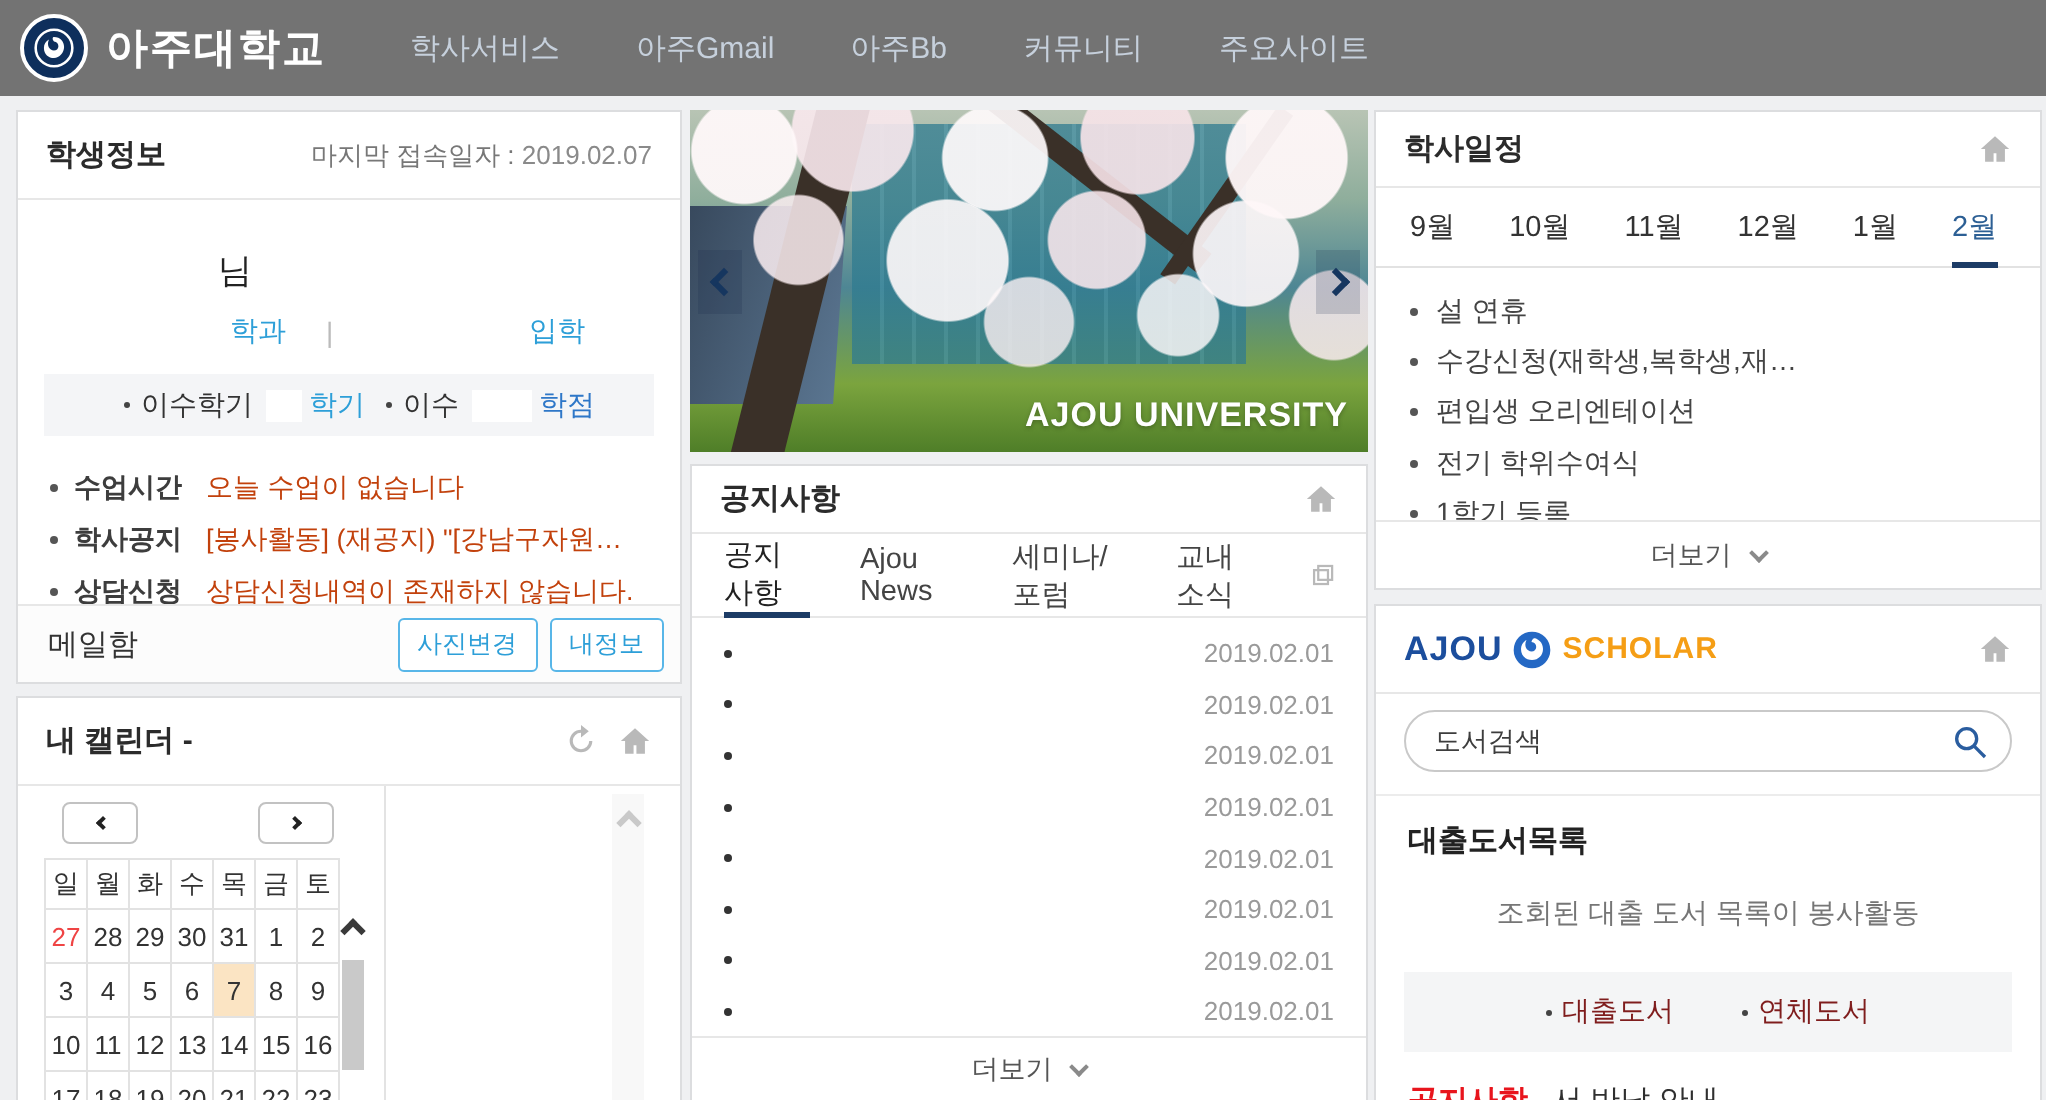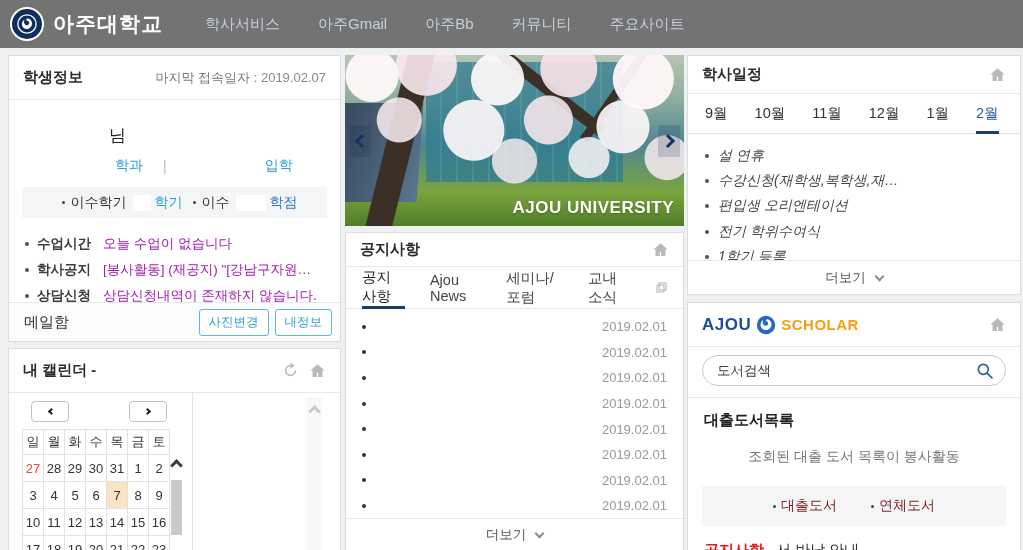--- a/index.html
+++ b/index.html
@@ -38,21 +38,21 @@
   .info-bar { margin:12px 13px 0 13px; background:#f4f5f7; height:31px; display:flex; align-items:center; justify-content:center; font-size:14px; color:#333; }
   .info-bar .dot { width:3px; height:3px; border-radius:50%; background:#444; margin:0 6px 0 10px; }
   .unit-semester { color:#2d9fd8; margin-left:4px; }
   .unit-credits { color:#2e77c8; margin-left:4px; }
   .blank { display:inline-block; width:18px; height:16px; background:#fff; margin-left:6px; }
   .blank.w { width:30px; }
   .s-list { margin:13px 16px 0 16px; }
   .s-item { display:flex; align-items:center; height:26px; font-size:13.5px; white-space:nowrap; overflow:hidden; }
   .s-item .dot { width:4px; height:4px; border-radius:50%; background:#555; margin-right:8px; flex:none; }
   .s-item .lb { color:#3d3d3d; font-weight:bold; margin-right:12px; flex:none; }
-  .s-item .vl { color:#a21caf; overflow:hidden; text-overflow:ellipsis; }
+  .s-item .vl { color:#c2410c; overflow:hidden; text-overflow:ellipsis; }
   .mail-row { position:absolute; left:0; right:0; bottom:0; height:39px; border-top:1px solid #e7e7e7; background:#fcfcfc; display:flex; align-items:center; padding:0 8px 0 15px; }
   .mail-label { font-size:15px; color:#333; flex:1; cursor:pointer; }
   .btn { font-size:12.5px; color:#2d9fd8; background:#fff; border:1px solid #58b6e8; border-radius:3px; padding:4px 9px; cursor:pointer; font-family:inherit; }
   .annot { border:4px solid #e8151d; padding:2px 3px; margin-right:5px; display:inline-flex; }
   .mail-row .btn + .btn { margin-left:6px; }
 
   
   #calendar { left:8px; top:348px; width:333px; height:260px; }
   .cal-body { position:relative; height:220px; }
   .cal-left { position:absolute; left:0; top:0; width:184px; height:100%; border-right:1px solid #e3e3e3; }
@@ -116,21 +116,21 @@
   .n-item .date { font-size:13px; color:#9a9a9a; }
   .more-row { position:absolute; left:0; right:0; bottom:0; height:33px; border-top:1px solid #e7e7e7; display:flex; align-items:center; justify-content:center; gap:10px; cursor:pointer; background:#fff; }
   .more-row span.txt { font-size:13.5px; color:#555; }
 
   
   #schedule { left:687px; top:55px; width:334px; height:240px; }
   #schedule .p-head { height:38px; }
   .m-tabs { display:flex; align-items:center; gap:27px; padding:0 17px; height:40px; border-bottom:1px solid #e2e2e2; }
   .m-tab { font-size:14.5px; color:#333; cursor:pointer; height:100%; display:flex; align-items:center; }
   .m-tab.active { color:#2c5f94; border-bottom:3px solid #1d3c66; margin-bottom:-2px; }
-  .sch-list { padding:9px 17px 0 17px;font-style:italic; }
+  .sch-list { padding:9px 17px 0 17px; }
   .sch-item { display:flex; align-items:center; height:25.4px; font-size:14px; color:#444; cursor:pointer; white-space:nowrap; overflow:hidden; }
   .sch-item .dot { width:4px; height:4px; background:#555; border-radius:50%; margin-right:9px; flex:none; }
   #schedule .more-row { height:34px; }
 
   
   #scholar { left:687px; top:302px; width:334px; height:255px; }
   .sch-brand { display:flex; align-items:center; gap:4px; cursor:pointer; }
   .sch-brand .ajou { font-size:17px; font-weight:bold; color:#1c4e9d; letter-spacing:.5px; }
   .sch-brand .scholar { font-size:15px; font-weight:bold; color:#f59e15; letter-spacing:.5px; }
   .swirl { width:22px; height:22px; }

